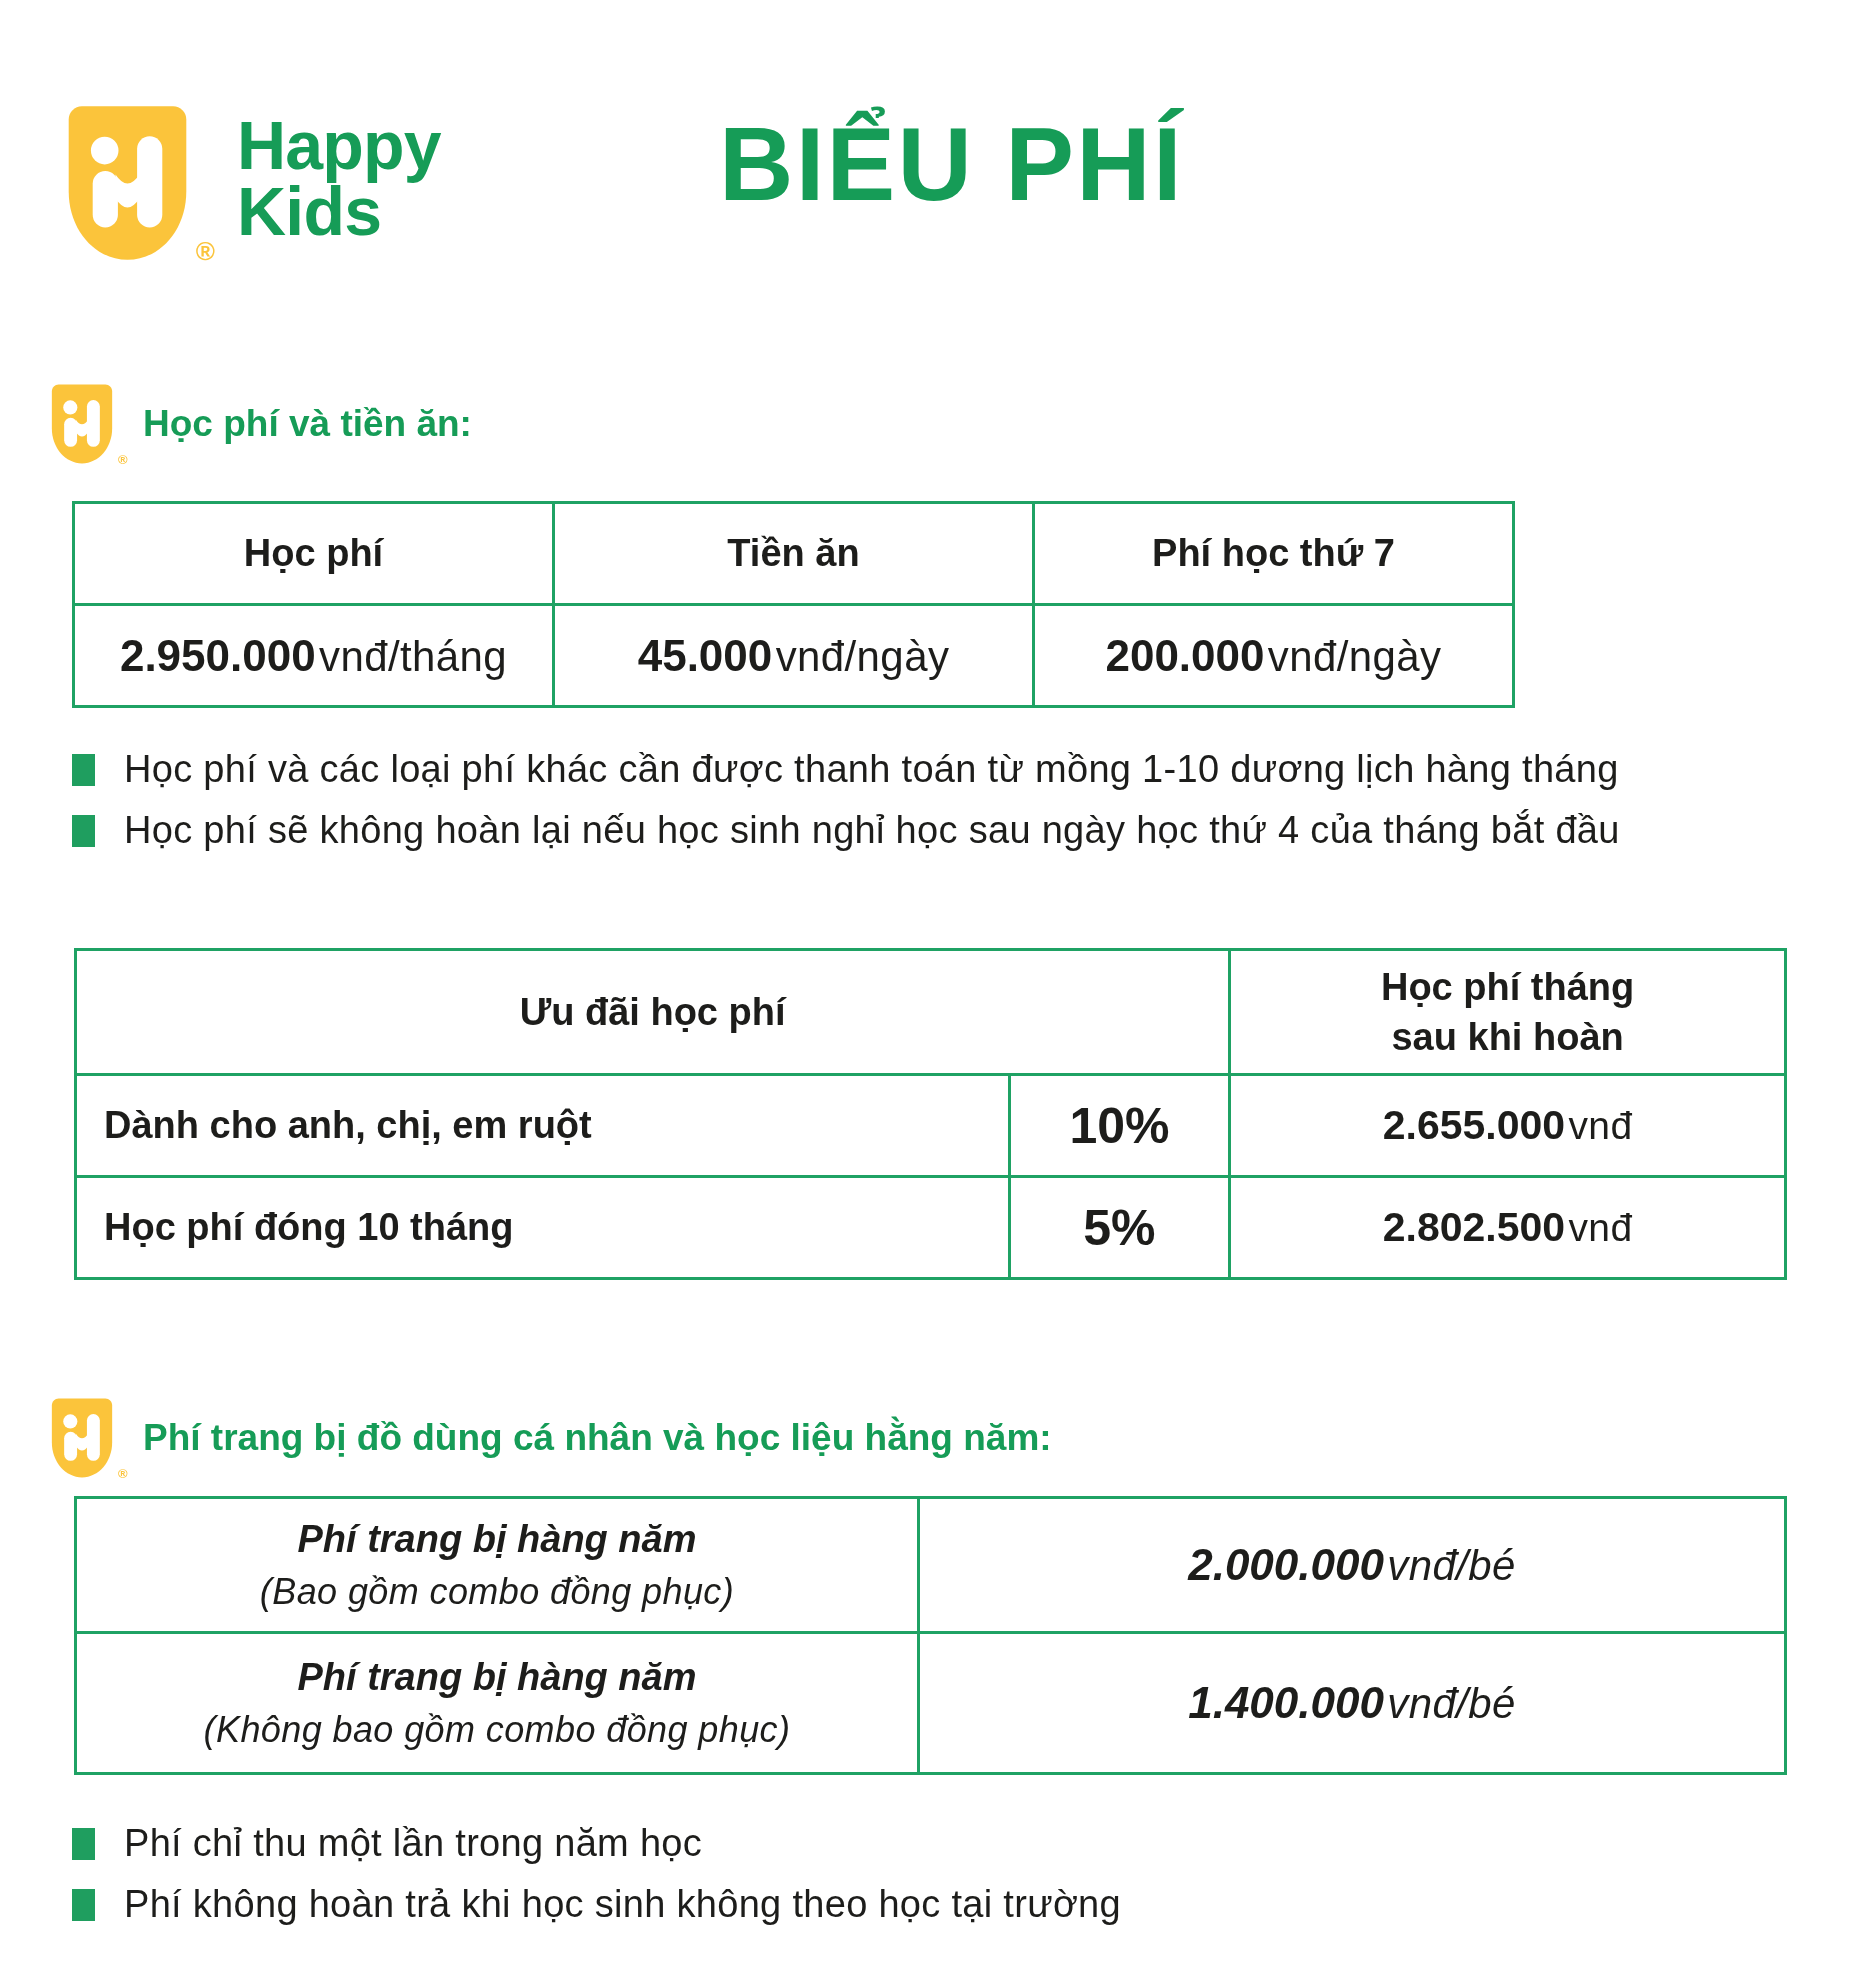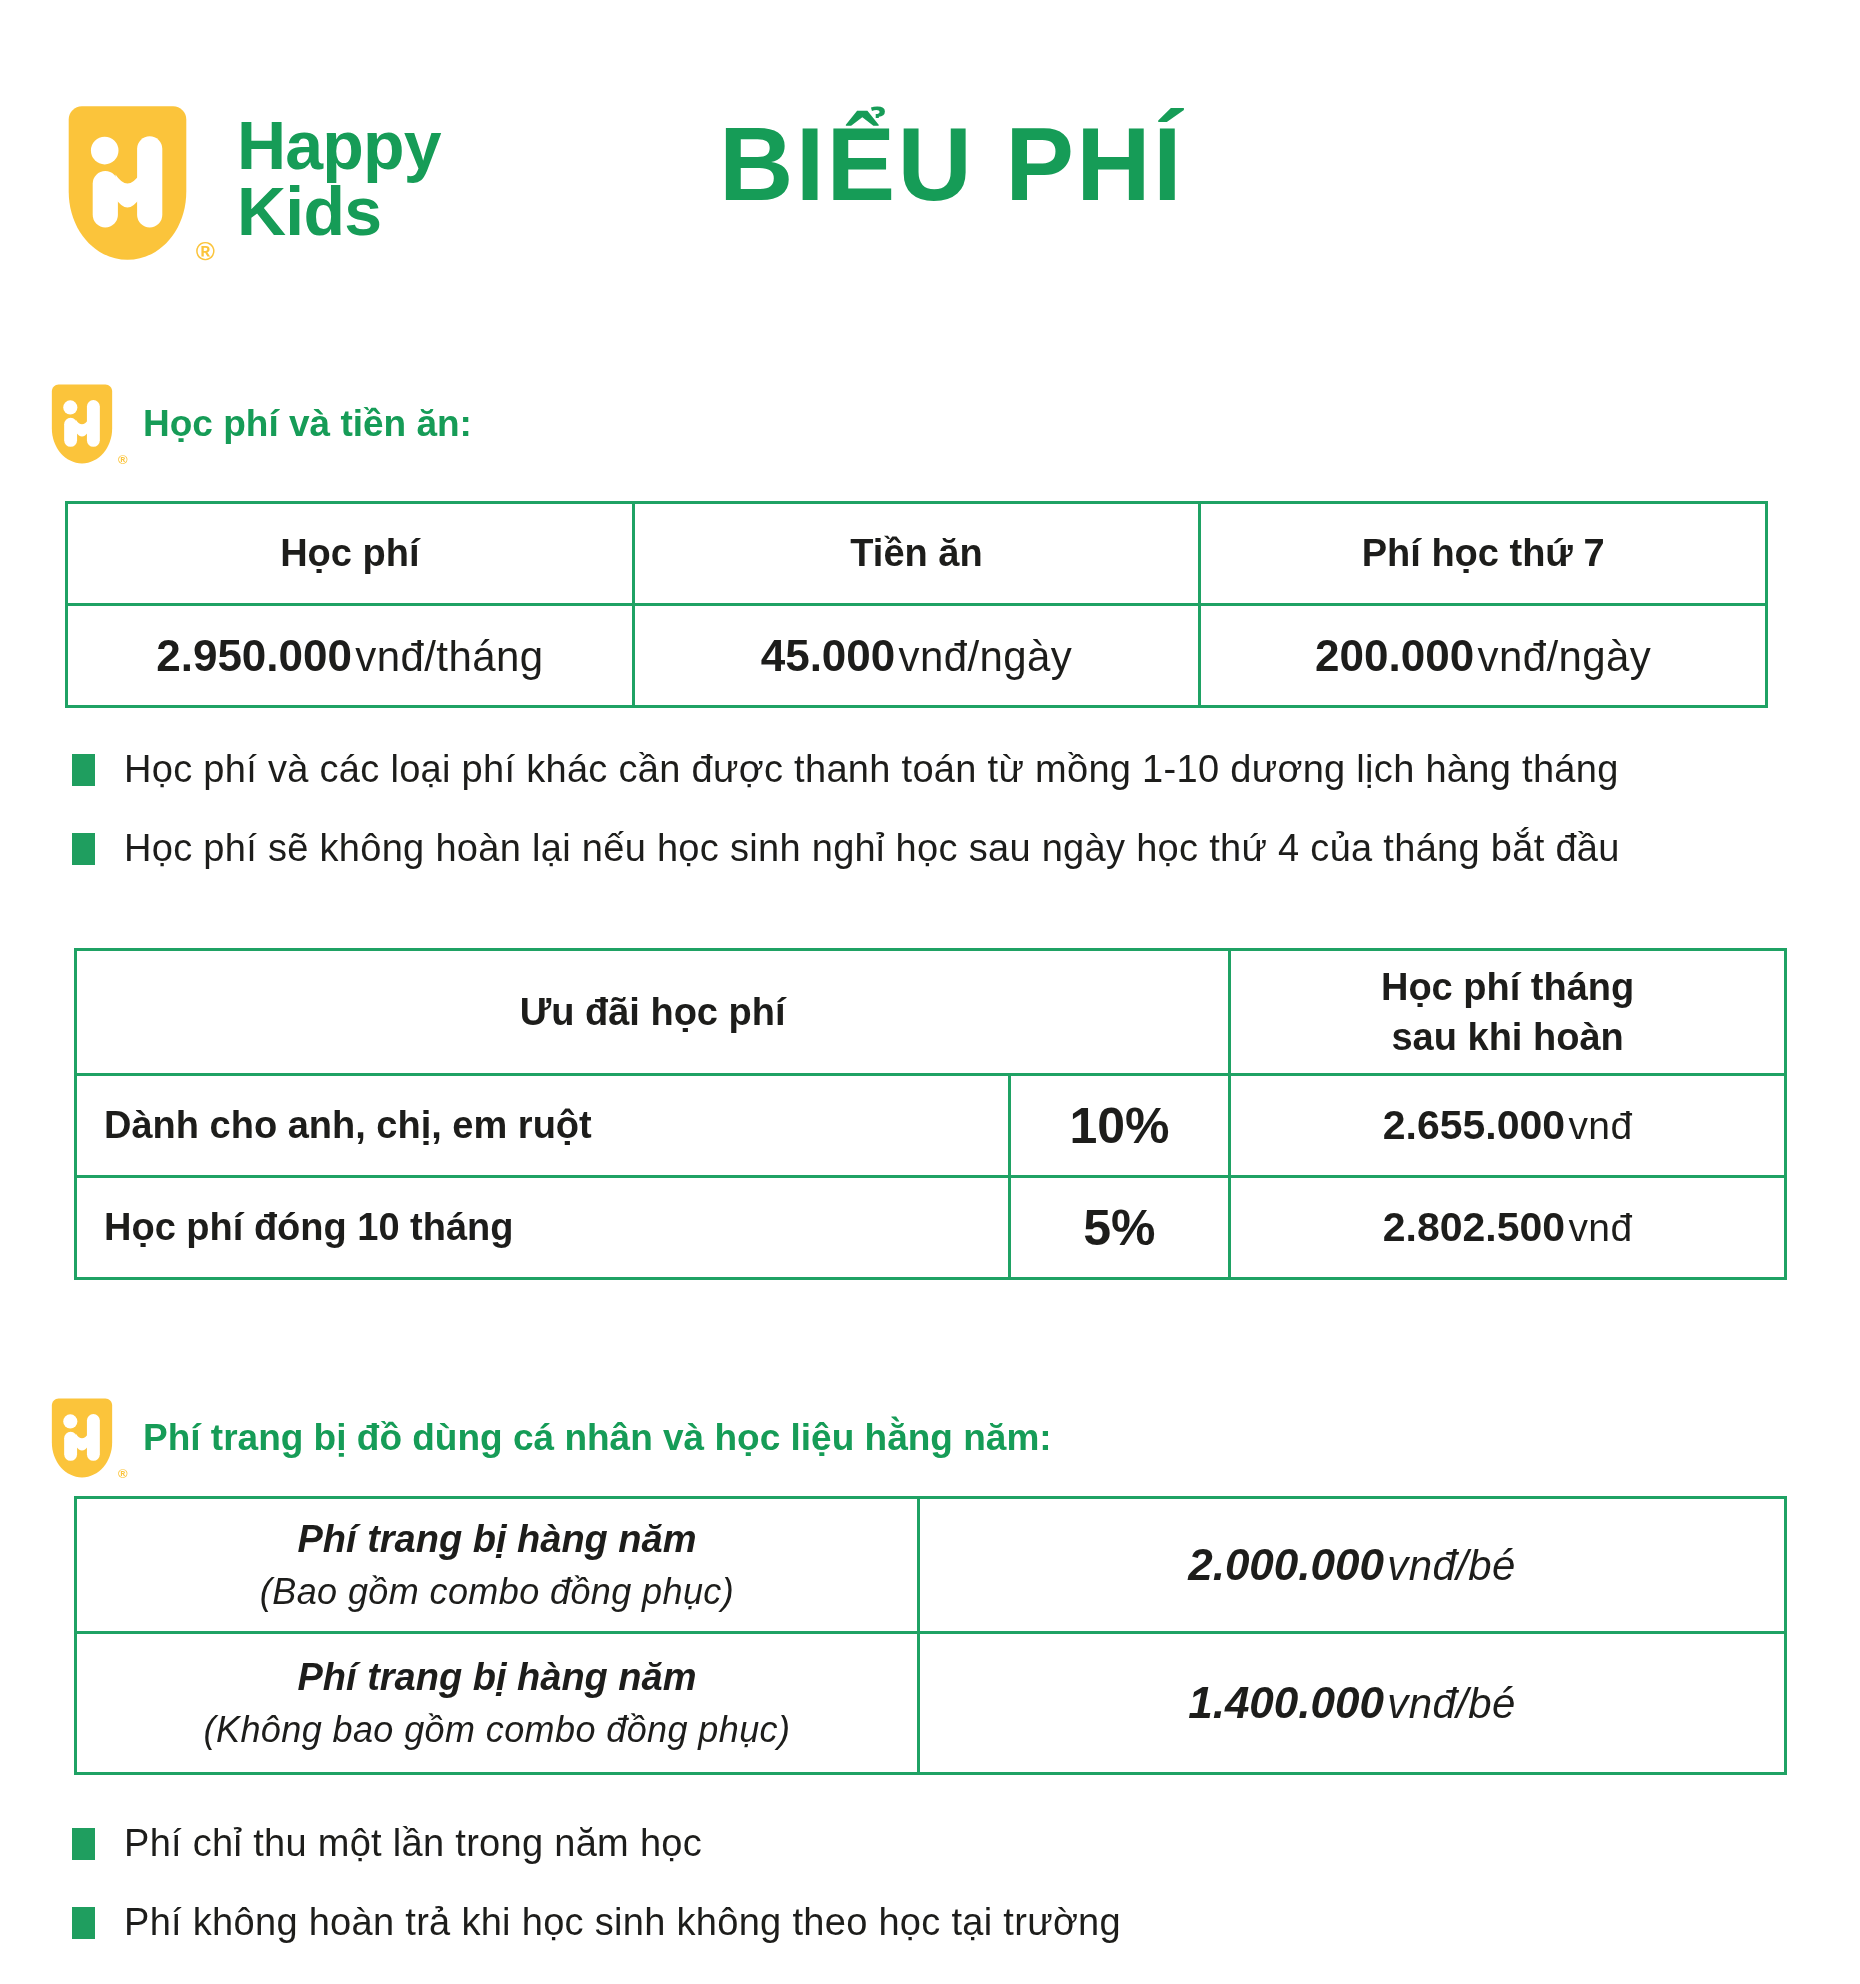--- a/index.html
+++ b/index.html
@@ -33,38 +33,38 @@
   .sec .icon-wrap svg{display:block;width:100%;height:100%;}
   .reg-sm{position:absolute;right:-13.7px;bottom:-3px;font-size:13px;font-weight:700;color:var(--yellow);}
   .sec h2{font-size:37px;font-weight:700;color:var(--green);white-space:nowrap;}
   .sec1{left:50px;top:384px;}
   .sec2{left:50px;top:1398px;}
   
   table{position:absolute;border-collapse:collapse;table-layout:fixed;background:#fff;}
   td,th{border:3.8px solid var(--border);vertical-align:middle;text-align:center;padding:0;}
   .amt{font-weight:700;font-size:44px;}
   .unit{font-weight:400;font-size:42px;letter-spacing:0.4px;}
-  .t1{left:65px;top:501px;width:1703px;}
+  .t1{left:72px;top:501px;width:1443px;}
   .t1 tr{height:102px;}
   .t1 th{font-size:38px;font-weight:700;}
   .t2{left:74px;top:948px;width:1713px;}
   .t2 tr.hdr{height:125px;}
   .t2 tr.row{height:102px;}
   .t2 th{font-size:38px;font-weight:700;line-height:1.32;}
   .t2 td.lbl{text-align:left;padding-left:27px;font-size:38px;font-weight:700;}
   .t2 td.pct{font-size:50px;font-weight:700;}
   .t2 .amt{font-size:41px;}
   .t2 .unit{font-size:39px;}
   .t3{left:74px;top:1496px;width:1713px;font-style:italic;}
   .t3 tr.r1{height:135px;}
   .t3 tr.r2{height:141px;}
   .t3 .lbl-b{display:block;font-size:38px;font-weight:700;}
   .t3 .lbl-s{display:block;font-size:36px;font-weight:400;margin-top:10px;letter-spacing:0.4px;}
   
-  .notes{position:absolute;left:72px;display:flex;flex-direction:column;gap:36px;}
+  .notes{position:absolute;left:72px;display:flex;flex-direction:column;gap:18px;}
   .notes1{top:748px;}
   .notes2{top:1822px;}
   .note{display:flex;align-items:flex-start;gap:29px;font-size:38px;font-weight:400;letter-spacing:0.3px;color:var(--ink);white-space:nowrap;}
   .bullet{flex:0 0 auto;width:23px;height:32px;margin-top:6px;background:var(--bullet);}
 </style>
 </head>
 <body>
 
 <div class="page">
 

